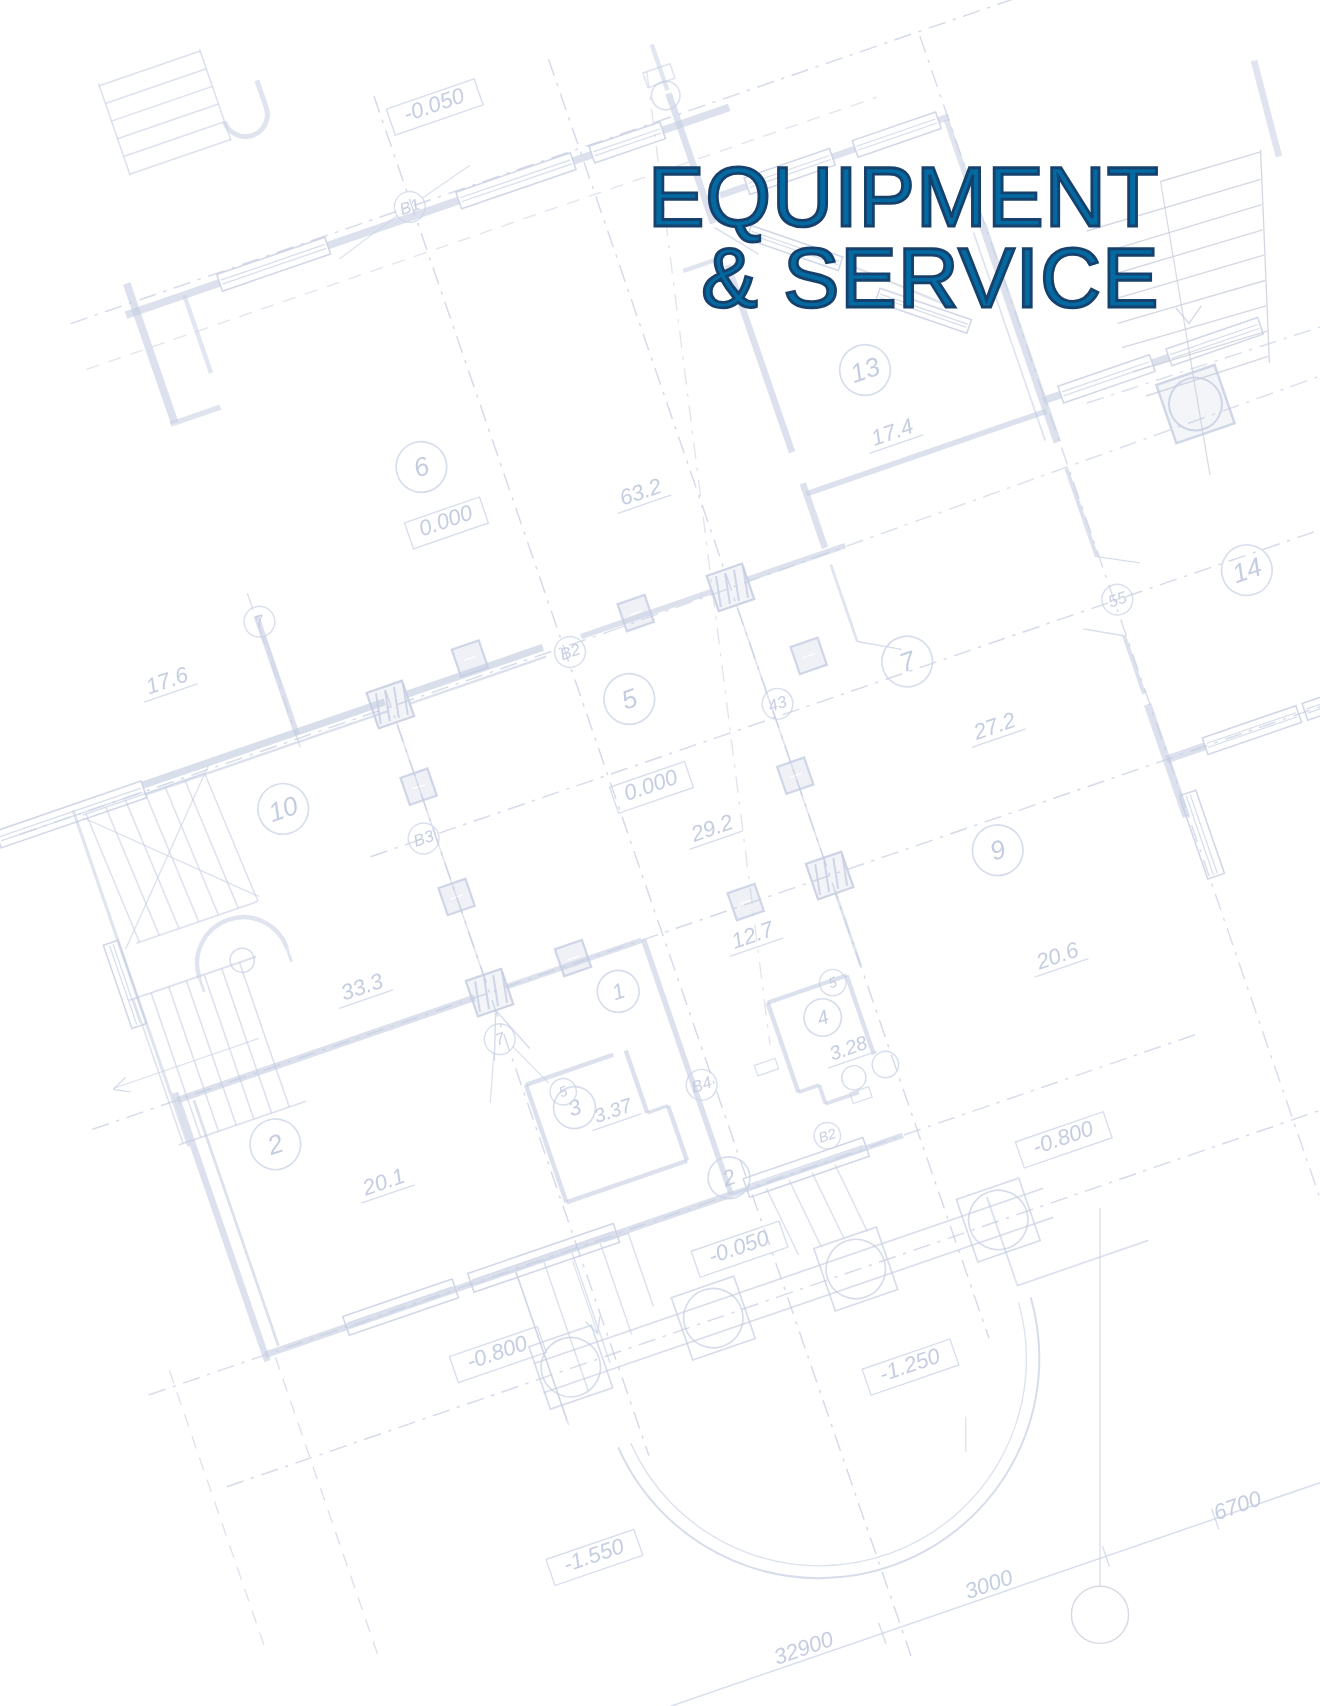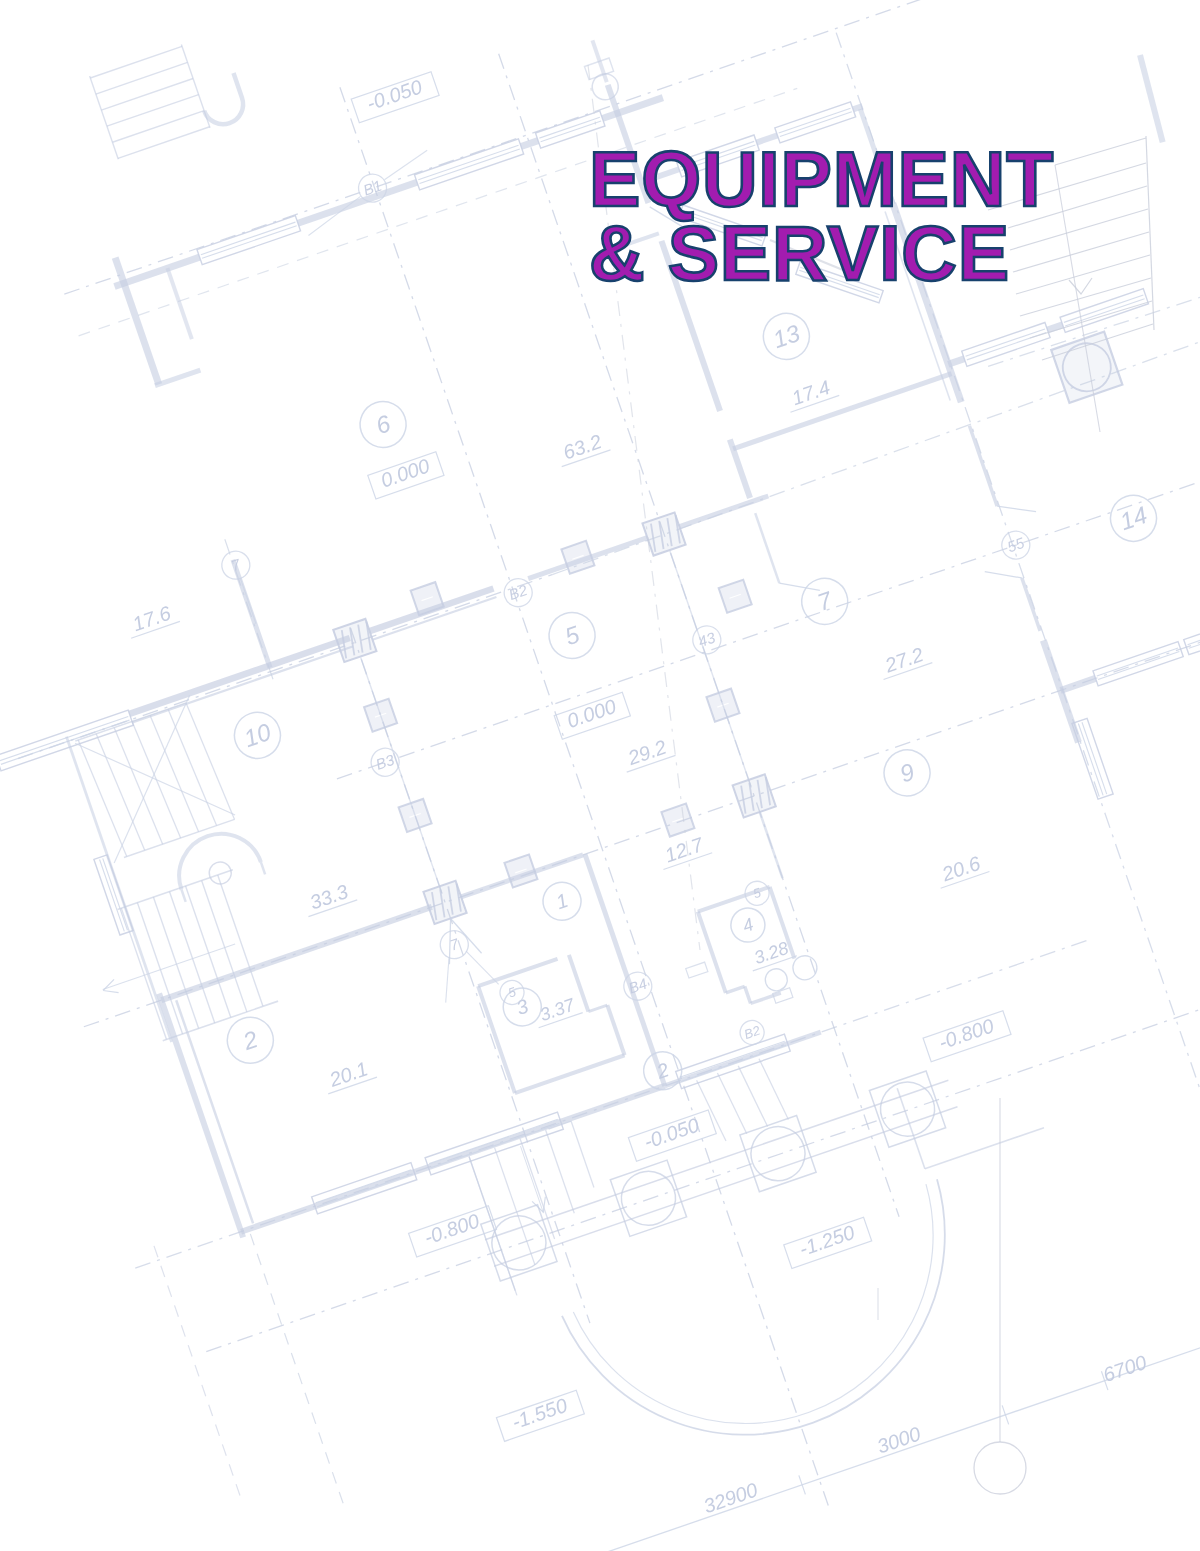--- a/index.html
+++ b/index.html
@@ -1,19 +1,19 @@
 <!DOCTYPE html>
 <html><head>
 <meta charset="utf-8">
 <style>
   html,body { margin:0; padding:0; background:#ffffff; width:1200px; height:1551px; overflow:hidden; }
   .page { position:relative; width:1200px; height:1551px; background:#ffffff; overflow:hidden; }
-  .title { position:absolute; top:142px; right:146px; text-align:left;
-           font-family:"Liberation Sans", sans-serif; font-weight:bold;
-           font-size:77px; line-height:74px; color:#a21caf;
+  .title { position:absolute; top:142px; right:146px; text-align:right;
+           font-family:"Liberation Sans", sans-serif; font-weight:normal;
+           font-size:77px; line-height:74px; color:#0369a1;
            -webkit-text-stroke:2.6px #17416d; letter-spacing:0.8px; }
 </style>
 </head>
 <body>
 <div class="page">
 
 <svg width="1200" height="1551" viewBox="0 0 1200 1551" style="position:absolute;left:0;top:0">
 <g transform="rotate(-19 600 775)">
 
 <line x1="250" y1="146" x2="1265" y2="146" stroke="#c2cbde" stroke-width="1.3" stroke-opacity="0.7" stroke-dasharray="16 7 3 7" stroke-linecap="butt"></line>

